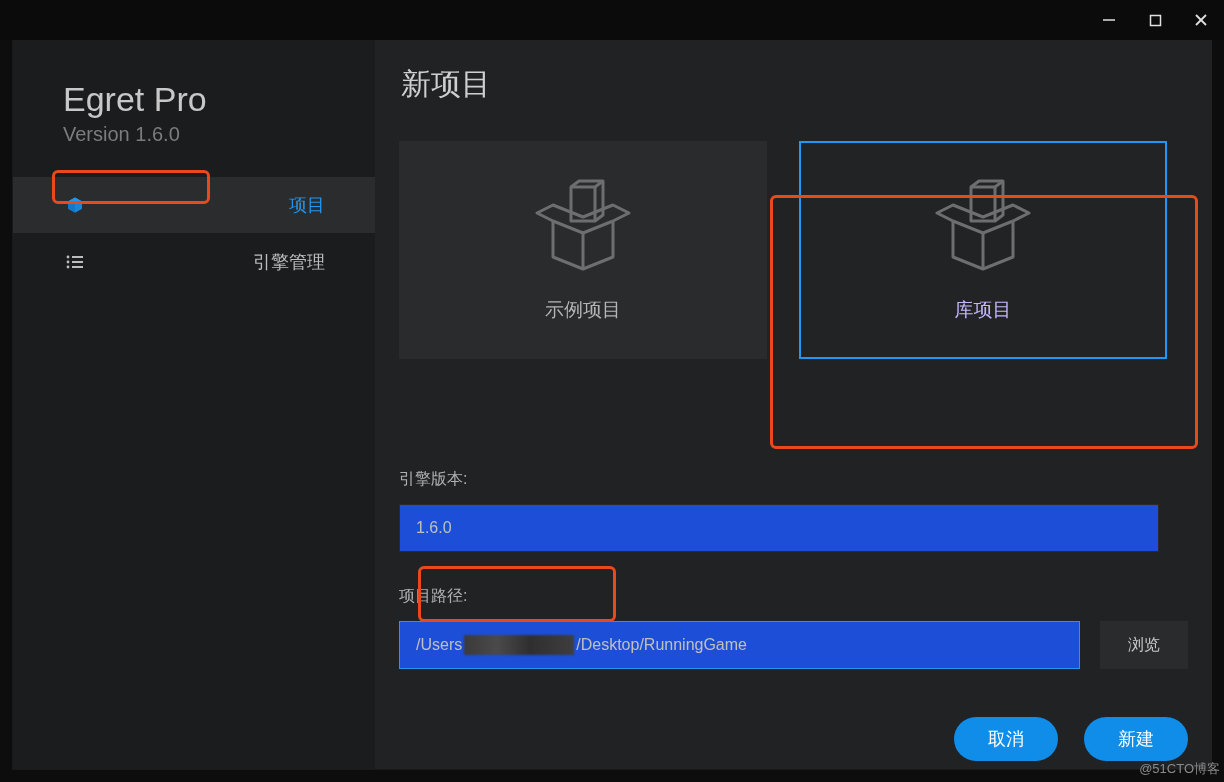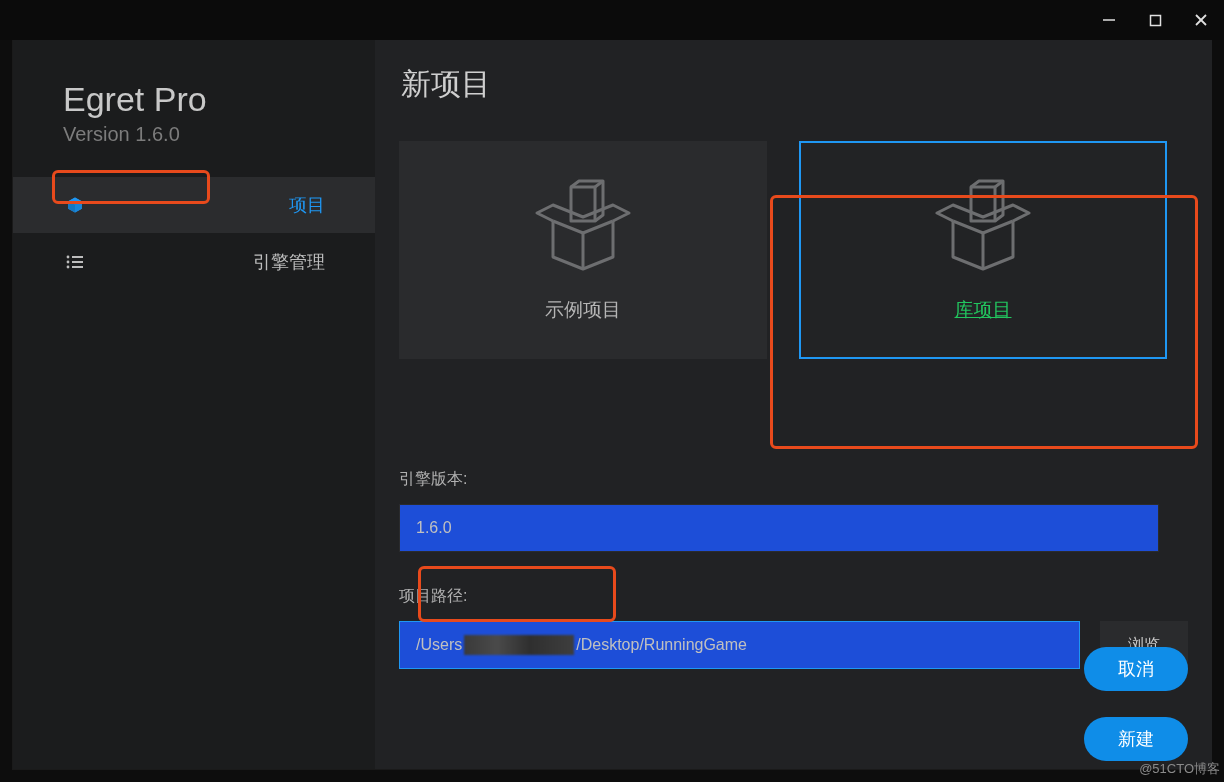--- a/index.html
+++ b/index.html
@@ -16,30 +16,30 @@
   .nav-item { height: 56px; display: flex; align-items: center; padding: 0 50px; font-size: 18px; color: #bdbdbd; margin: 1px 0; justify-content: space-between; }
   .nav-item.active { background: #2b2c2e; color: #1f97f3; }
   .nav-item .icon { width: 24px; display: inline-flex; justify-content: center; margin-right: 18px; font-size: 18px; }
   .main { flex: 1; background: #212224; padding: 24px 24px 24px 24px; position: relative; }
   .page-title { font-size: 30px; color: #cfcfcf; font-weight: 400; margin-bottom: 36px; margin-left: 2px; }
   .cards { display: flex; gap: 32px; }
   .card { width: 368px; height: 218px; background: #2a2b2d; display: flex; flex-direction: column; align-items: center; justify-content: center; border: 2px solid transparent; }
   .card.selected { border-color: #1f97f3; background: #222325; }
   .card-icon { margin-bottom: 24px; }
   .card-label { font-size: 19px; color: #b5b5b5; }
-  .card.selected .card-label { color: #22c55e; text-decoration: underline; }
+  .card.selected .card-label { color: #c4b5fd; }
   .form-block { margin-top: 110px; }
   .field-label { font-size: 16px; color: #b0b0b0; margin-bottom: 14px; }
   .input-row { display: flex; gap: 20px; align-items: stretch; }
   .text-input { flex: 0 0 638px; height: 48px; background: #1d4ed8; border: 1px solid #2a2b2d; color: #c0c0c0; font-size: 16px; padding: 0 16px; display: flex; align-items: center; }
   .text-input.bordered { border: 1px solid #1f97f3; }
   .version-display { flex: 0 0 760px; width: 760px; }
   .path-display { flex: 1; }
   .browse-btn { width: 88px; height: 48px; background: #2a2b2d; color: #c8c8c8; font-size: 16px; display: flex; align-items: center; justify-content: center; border: none; }
-  .footer-buttons { position: absolute; right: 24px; bottom: 8px; display: flex; gap: 26px; flex-direction: column; }
+  .footer-buttons { position: absolute; right: 24px; bottom: 8px; display: flex; gap: 26px; }
   .btn { width: 104px; height: 44px; border-radius: 22px; background: #0f8de8; color: #fff; font-size: 18px; border: none; display: flex; align-items: center; justify-content: center; }
   
   .annot { position: absolute; border: 3px solid #e84a1c; border-radius: 6px; pointer-events: none; }
   .annot-version { left: 52px; top: 170px; width: 158px; height: 34px; }
   .annot-card { left: 770px; top: 195px; width: 428px; height: 254px; }
   .annot-engine { left: 418px; top: 566px; width: 198px; height: 56px; }
   .path-text { display: flex; align-items: center; gap: 0; }
   .path-blur { display: inline-block; width: 110px; height: 20px; background: linear-gradient(90deg,#3a3a3a,#4a4a4a 30%,#2f2f2f 60%,#3e3e3e); filter: blur(1px); margin: 0 2px; }
   .watermark { position: absolute; right: 4px; bottom: 4px; font-size: 13px; color: #8a8a8a; }
   .box-icon svg { display:block; }

